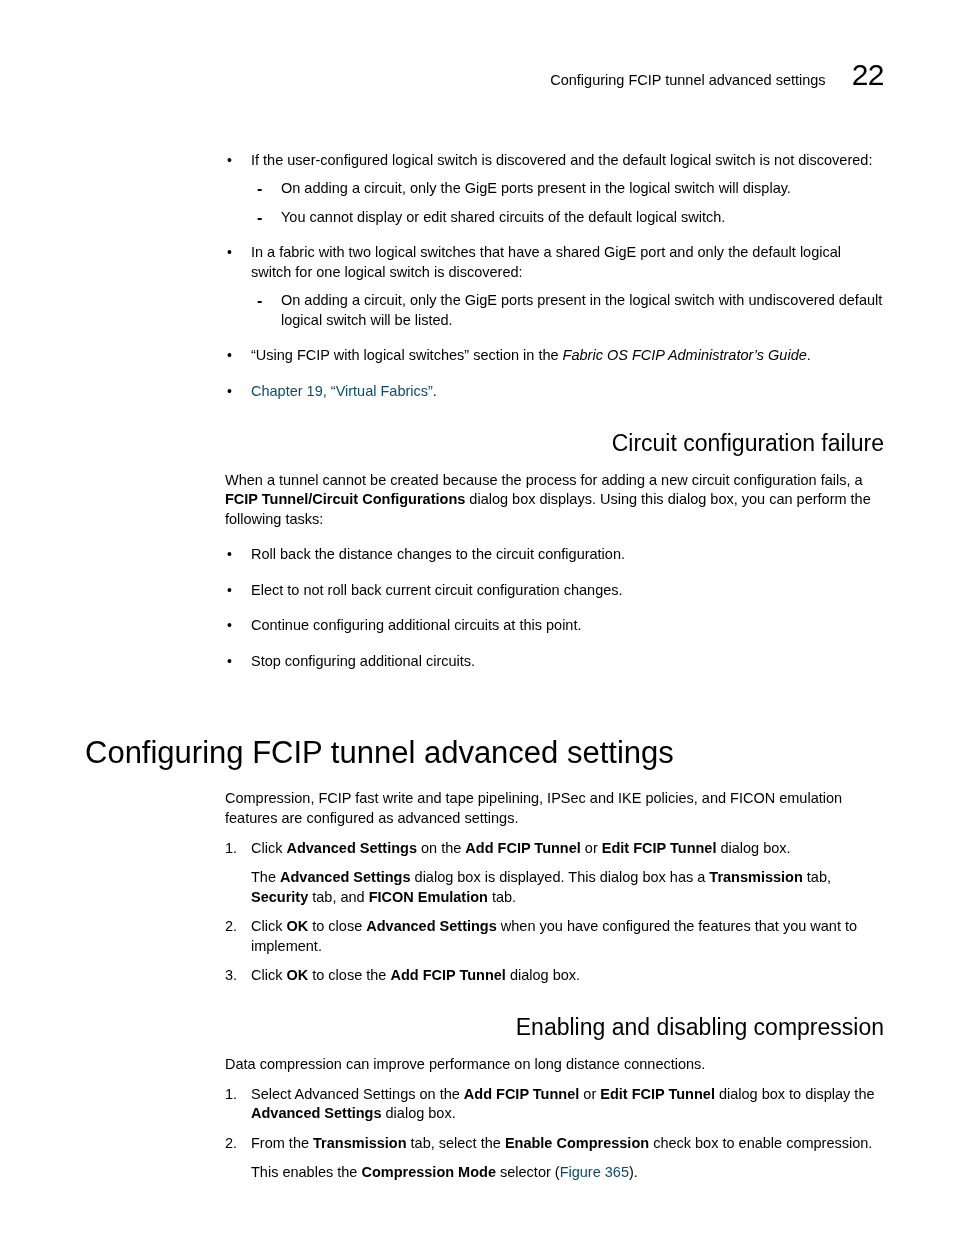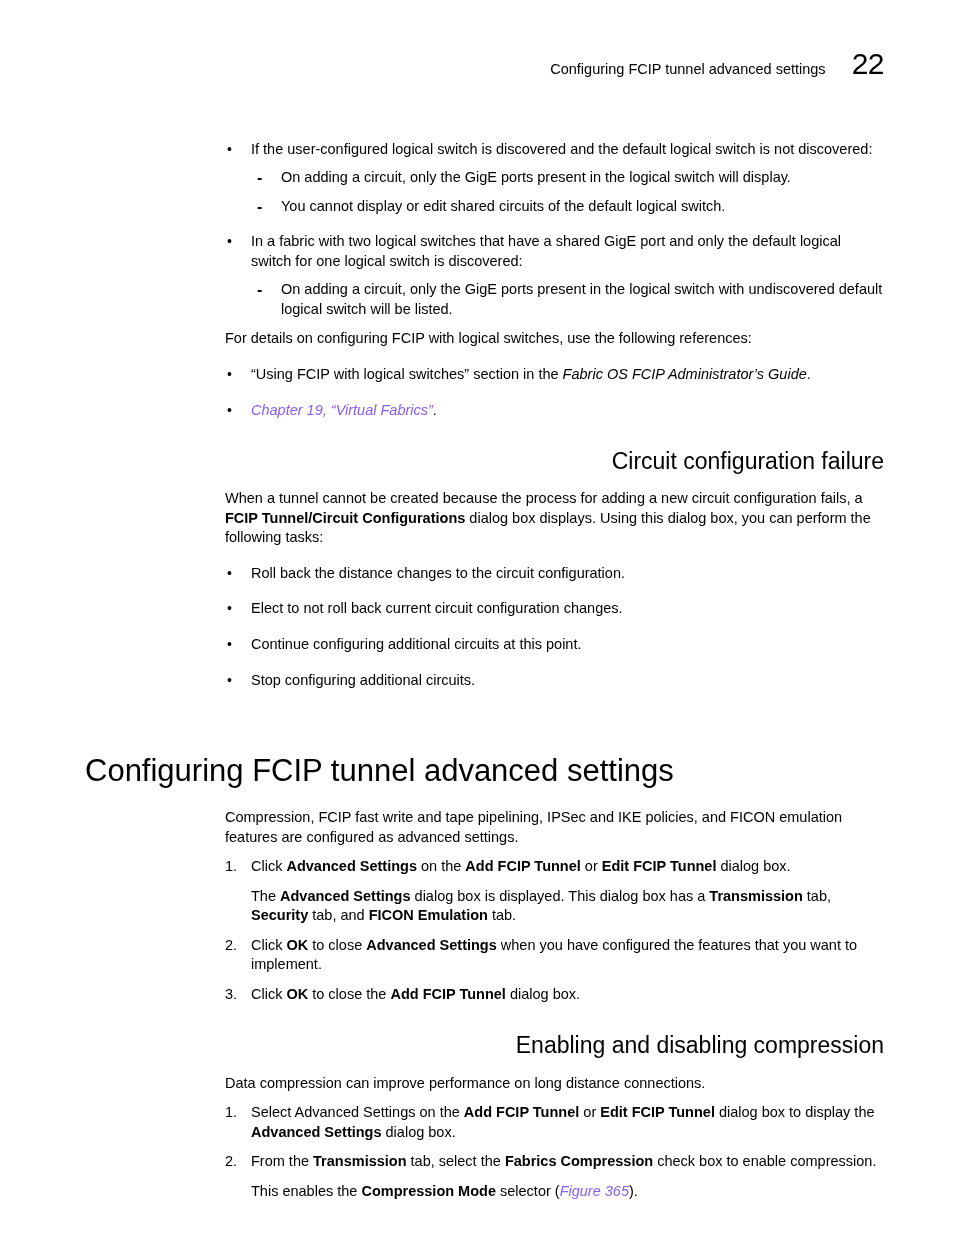--- a/index.html
+++ b/index.html
@@ -5,21 +5,21 @@
   html, body {
     margin: 0;
     padding: 0;
     background: #fff;
     width: 954px;
   }
   .page {
     width: 954px;
     height: 1235px;
     box-sizing: border-box;
-    padding: 44px 70px 70px 85px;
+    padding: 55px 70px 70px 85px;
     font-family: Arial, Helvetica, sans-serif;
     font-size: 14.5px;
     color: #000;
     position: relative;
     line-height: 1.35;
   }
   .header-line {
     display: flex;
     justify-content: flex-end;
     align-items: baseline;
@@ -80,21 +80,21 @@
     position: absolute;
     left: 0;
     top: 0;
   }
   .para {
     margin-bottom: 10px;
   }
   .step-note {
     margin-top: 10px;
   }
-  .link { color: #8b5cf6; font-style: italic; }
+  .link { color: #0c4a6e; }
   .bold { font-weight: bold; }
   .italic { font-style: italic; }
   h2.subhead {
     font-family: "Helvetica Neue", Arial, sans-serif;
     font-stretch: condensed;
     font-weight: 400;
     font-size: 23px;
     letter-spacing: 0px;
     margin: 26px 0 12px 0;
     text-align: right;
@@ -128,21 +128,20 @@
         </ul>
       </li>
       <li>
         <span>In a fabric with two logical switches that have a shared GigE port and only the default logical switch for one logical switch is discovered:</span>
         <ul class="dash">
           <li>On adding a circuit, only the GigE ports present in the logical switch with undiscovered default logical switch will be listed.</li>
         </ul>
       </li>
     </ul>
 
-    <div class="para">For details on configuring FCIP with logical switches, use the following references:</div>
 
     <ul class="bullet">
       <li>
         <span>“Using FCIP with logical switches” section in the </span><span class="italic">Fabric OS FCIP Administrator’s Guide</span><span>.</span>
       </li>
       <li>
         <span class="link">Chapter 19, “Virtual Fabrics”</span><span>.</span>
       </li>
     </ul>
 
@@ -187,21 +186,21 @@
 
     <div class="para">Data compression can improve performance on long distance connections.</div>
 
     <ol class="numbered">
       <li>
         <span class="num">1.</span>
         <span>Select Advanced Settings on the </span><span class="bold">Add FCIP Tunnel</span><span> or </span><span class="bold">Edit FCIP Tunnel</span><span> dialog box to display the </span><span class="bold">Advanced Settings</span><span> dialog box.</span>
       </li>
       <li>
         <span class="num">2.</span>
-        <span>From the </span><span class="bold">Transmission</span><span> tab, select the </span><span class="bold">Fabrics Compression</span><span> check box to enable compression.</span>
+        <span>From the </span><span class="bold">Transmission</span><span> tab, select the </span><span class="bold">Enable Compression</span><span> check box to enable compression.</span>
         <div class="step-note">
           <span>This enables the </span><span class="bold">Compression Mode</span><span> selector (</span><span class="link">Figure 365</span><span>).</span>
         </div>
       </li>
     </ol>
   </div>
 
 </div>
 
 </body></html>

